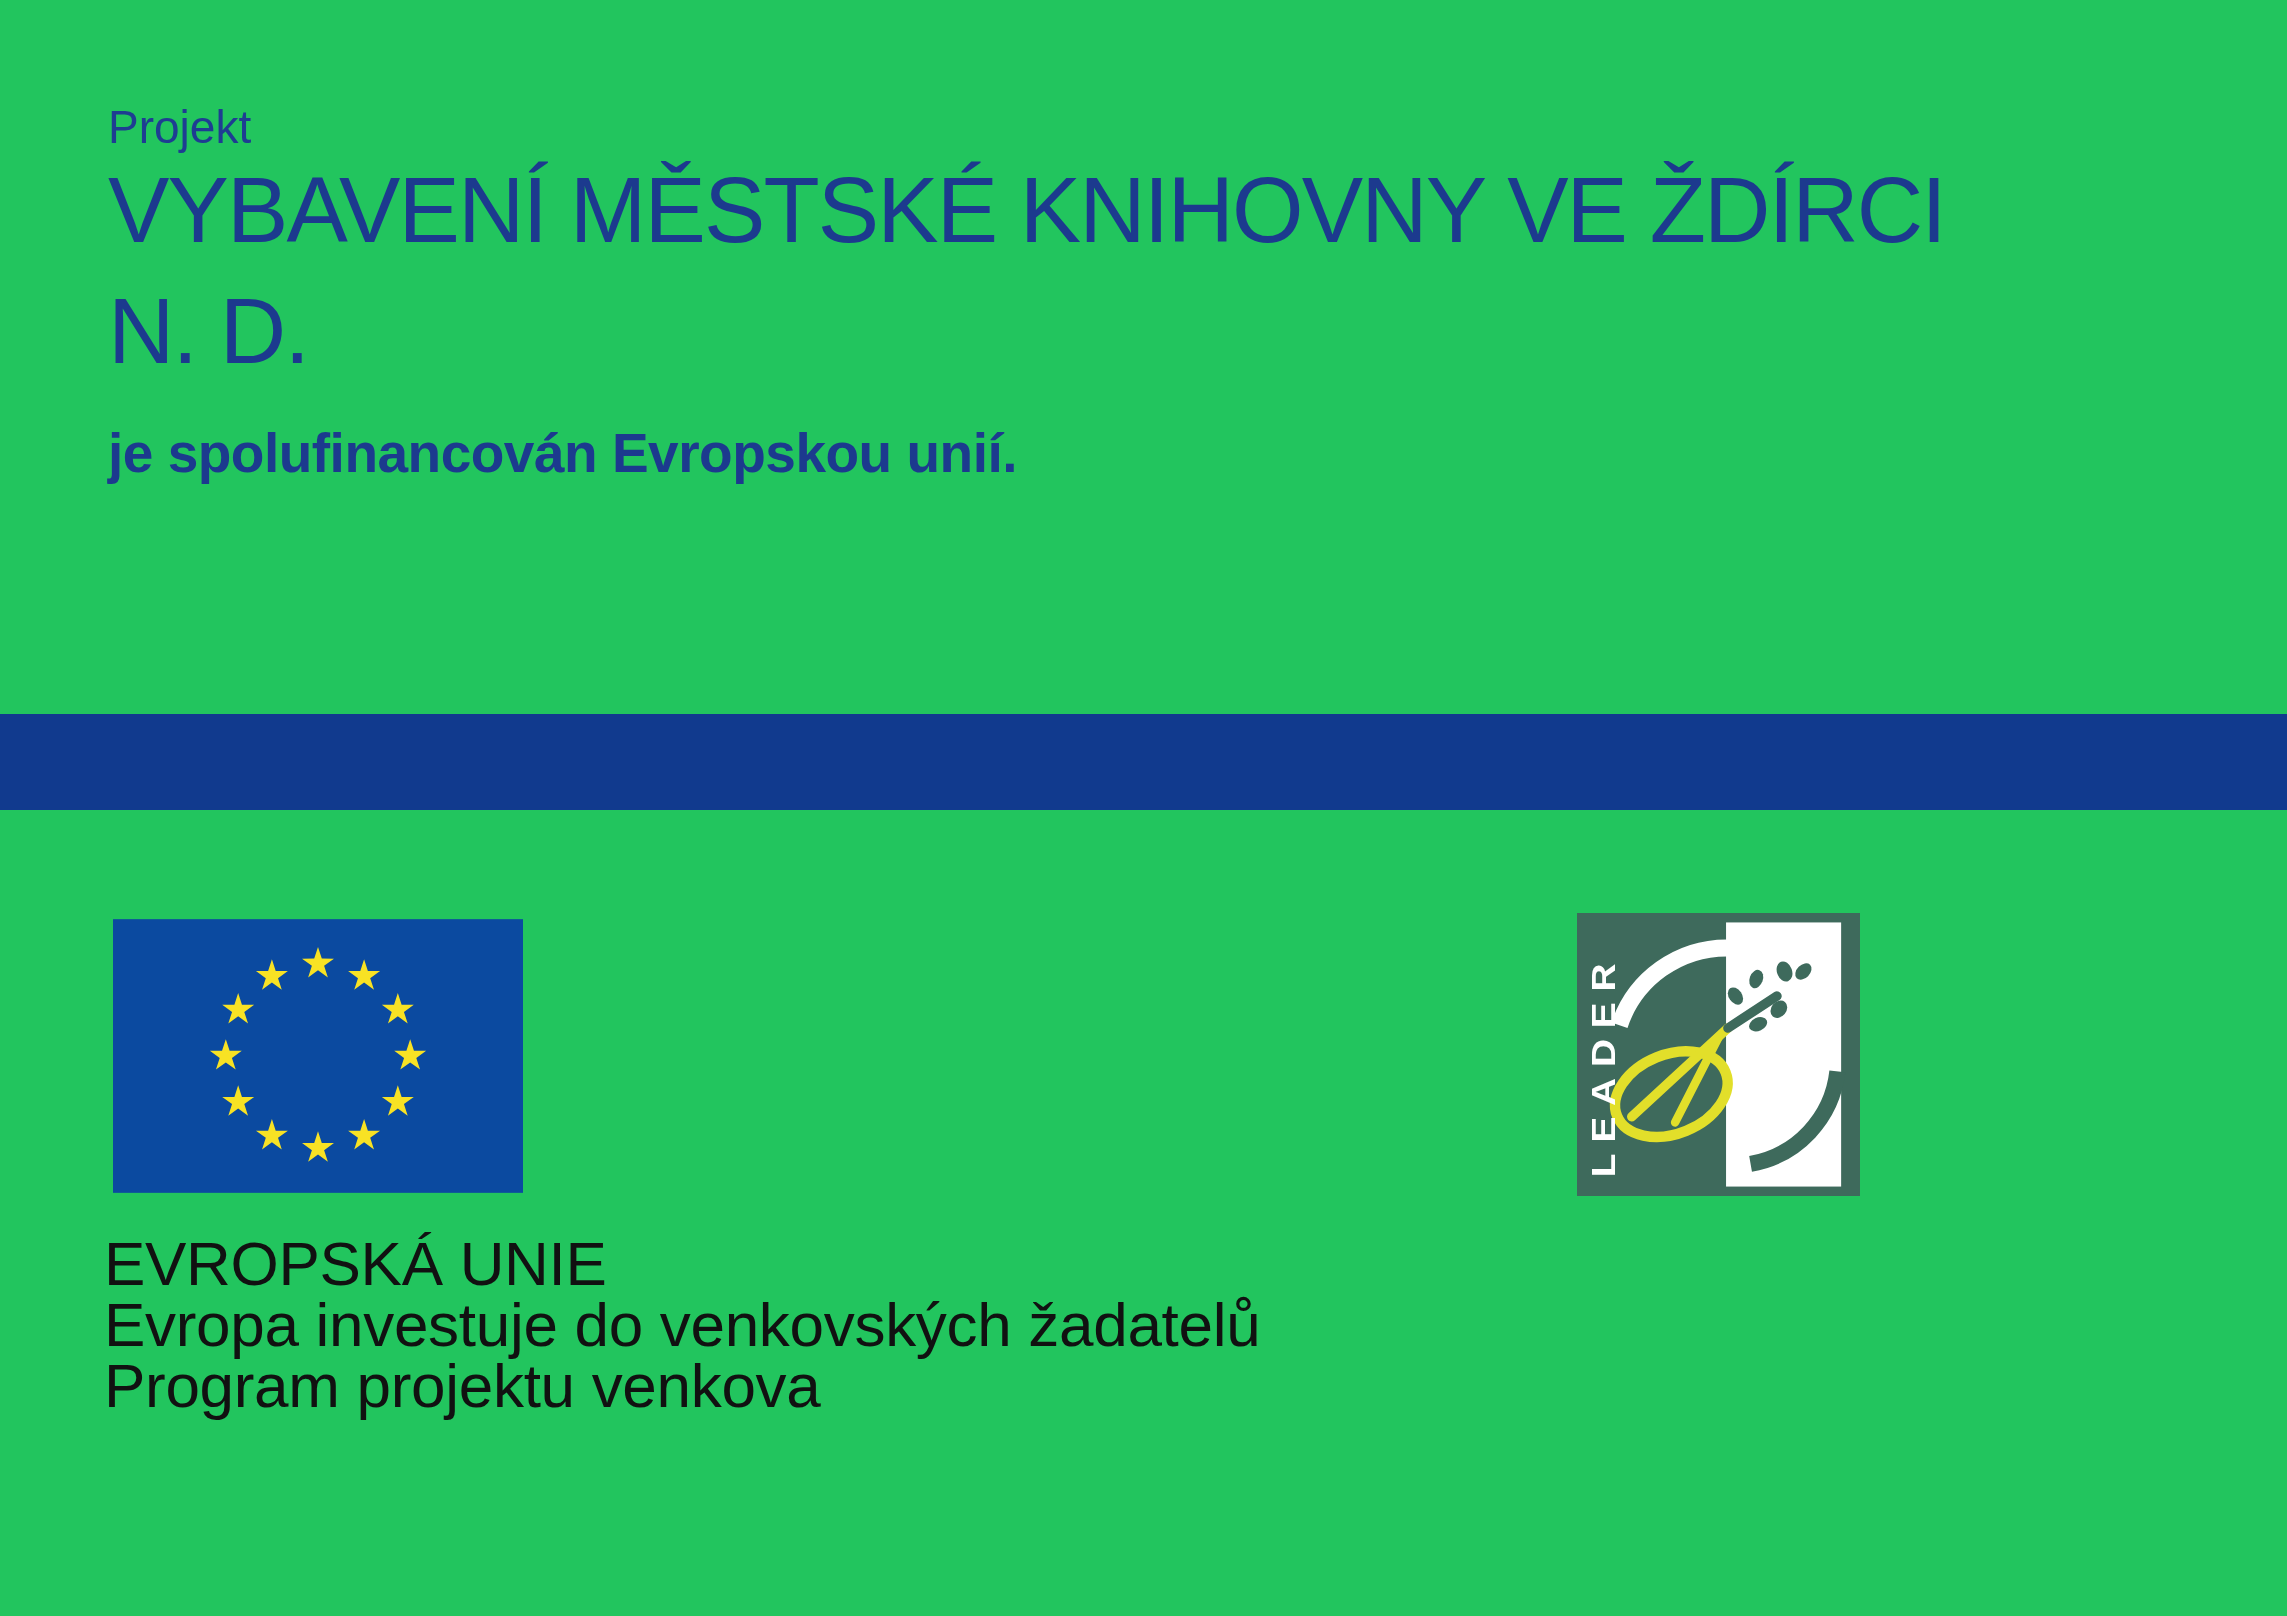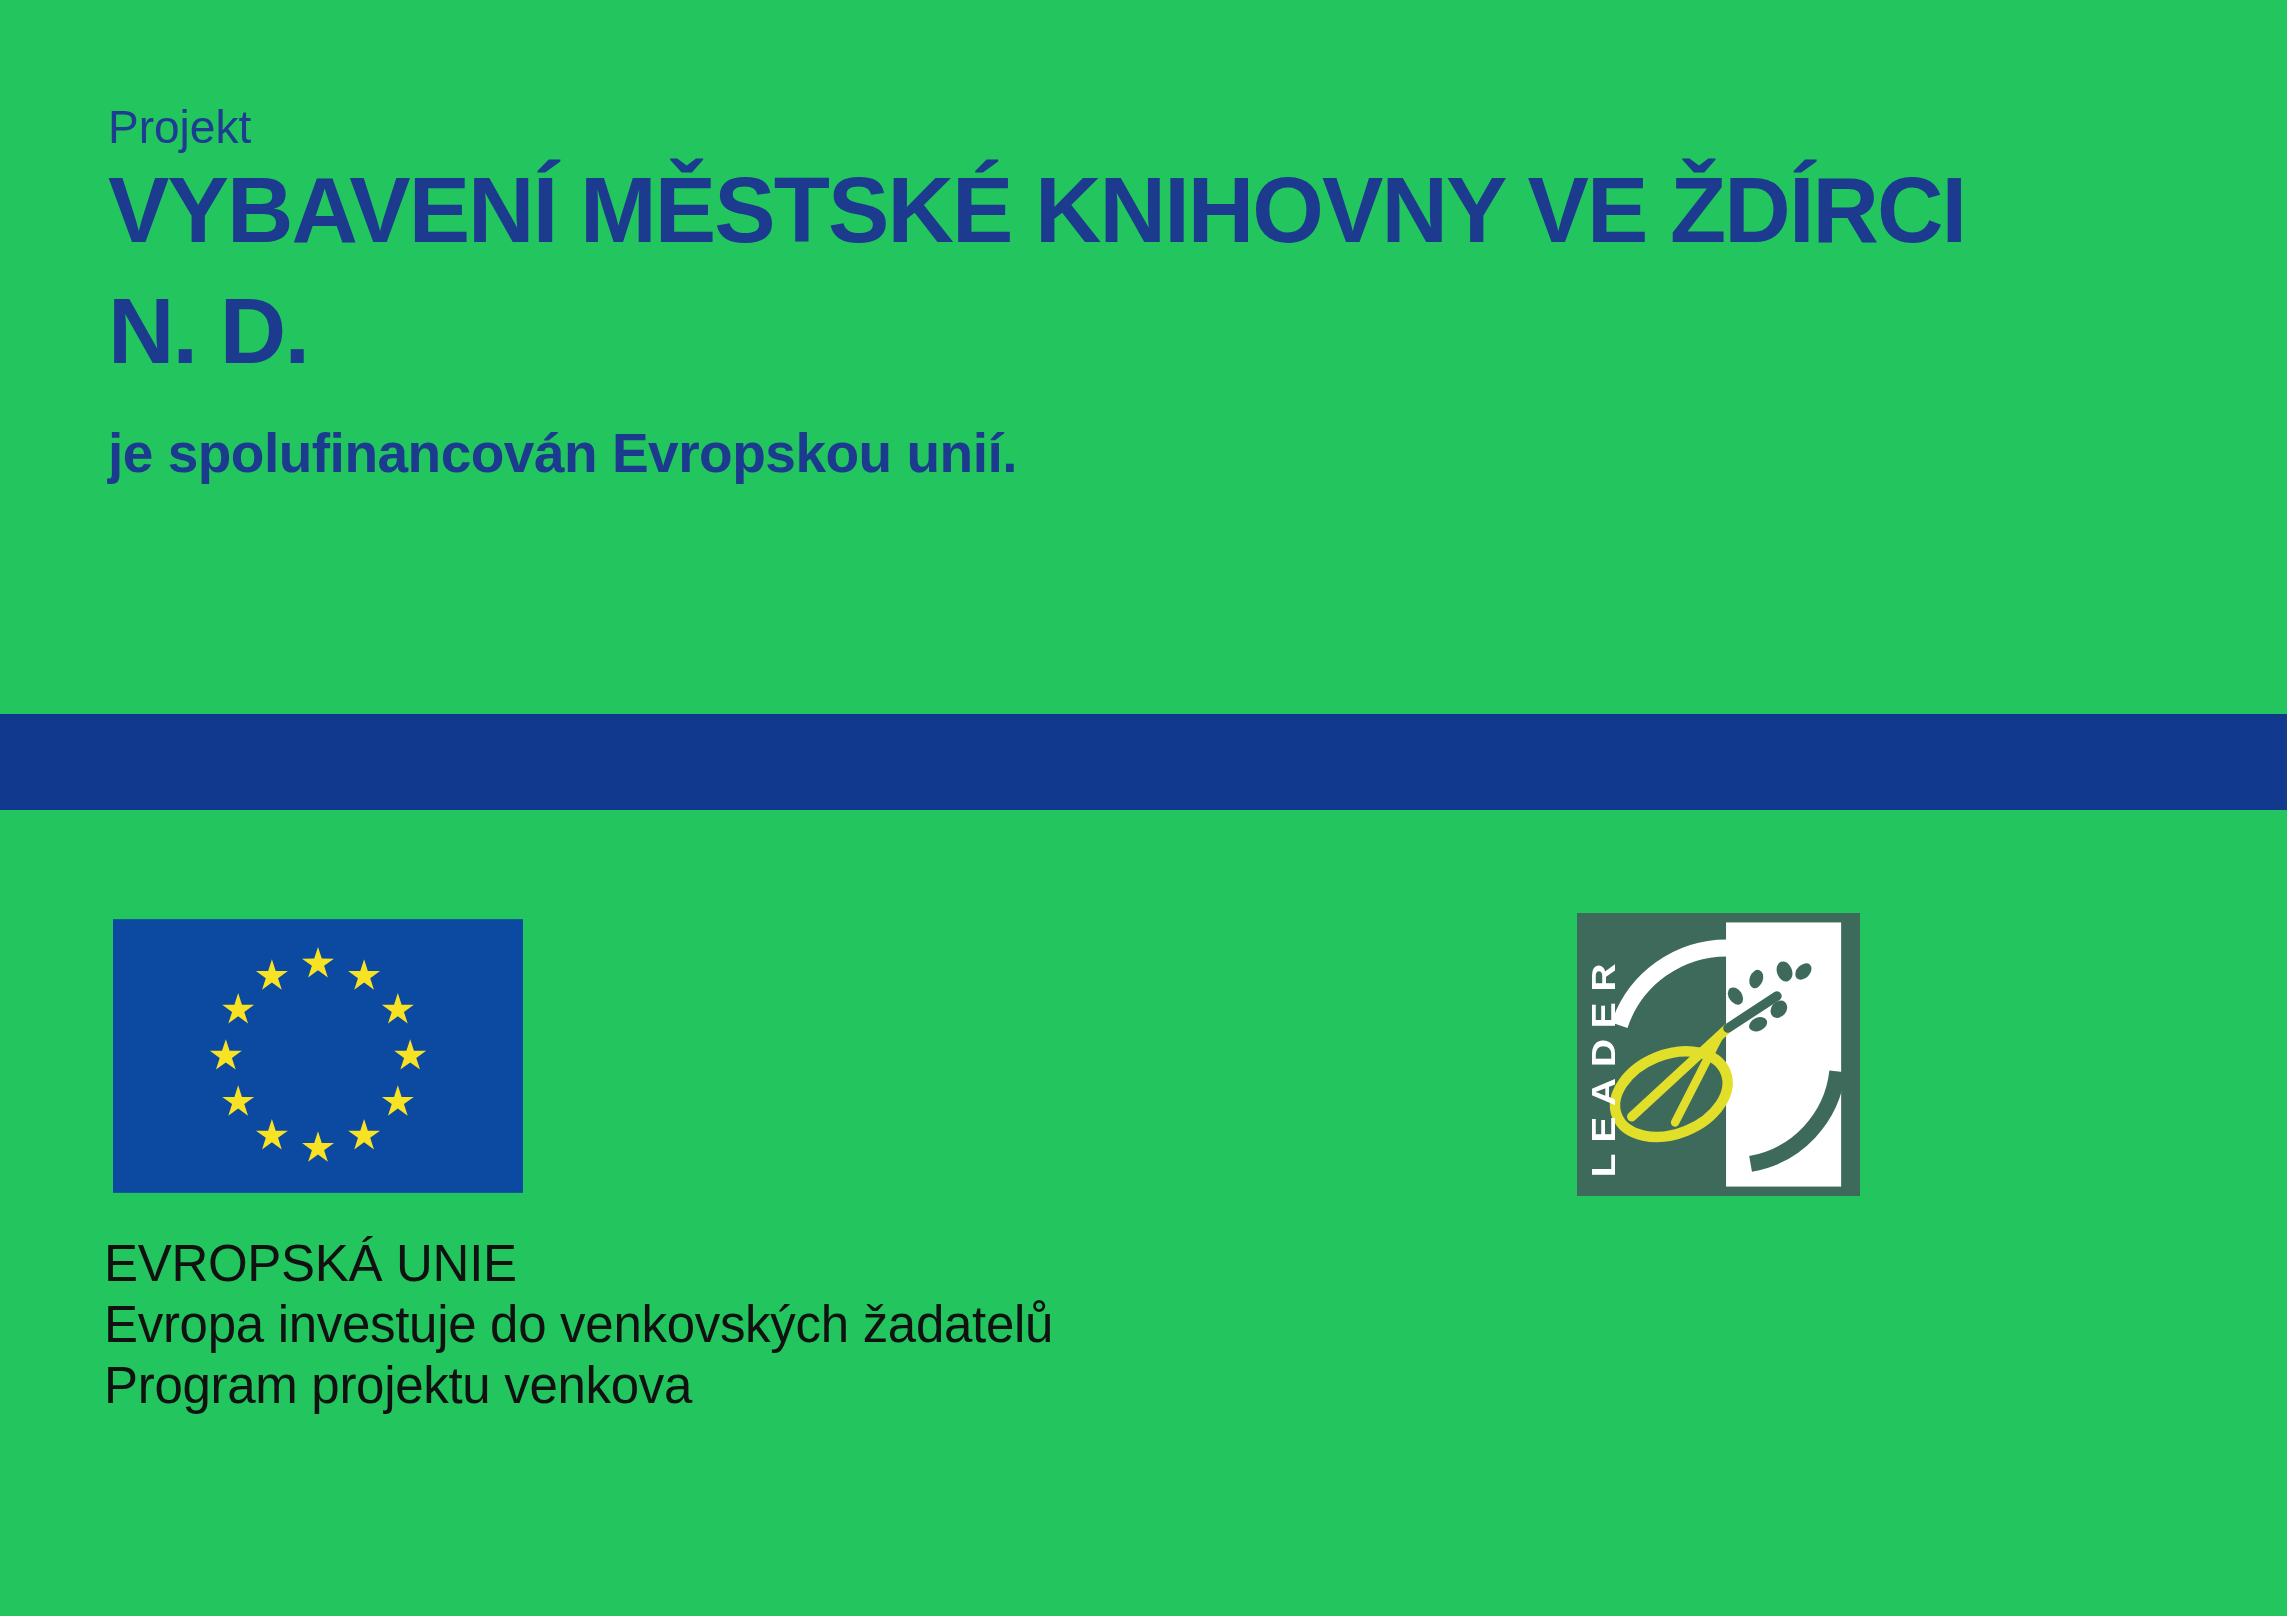--- a/index.html
+++ b/index.html
@@ -18,21 +18,21 @@
     font-size: 46px;
     color: #1e3d92;
     letter-spacing: 0;
   }
   .title {
     position: absolute;
     left: 108px;
     top: 150px;
     width: 2114px;
     font-size: 92px;
-    font-weight: bold;
+    font-weight: normal;
     color: #1c3a8e;
     line-height: 1.32;
     letter-spacing: -1.9px;
   }
   .title span { display: block; }
   .subtitle {
     position: absolute;
     left: 108px;
     top: 421px;
     font-size: 55px;
@@ -67,21 +67,21 @@
     position: absolute;
     left: 1577px;
     top: 913px;
     width: 283px;
     height: 283px;
   }
   .footer-text {
     position: absolute;
     left: 104px;
     top: 1233px;
-    font-size: 51px;
+    font-size: 62px;
     line-height: 61px;
     color: #111111;
     letter-spacing: -0.3px;
   }
 </style>
 </head>
 <body>
 
 <div class="page">
 

